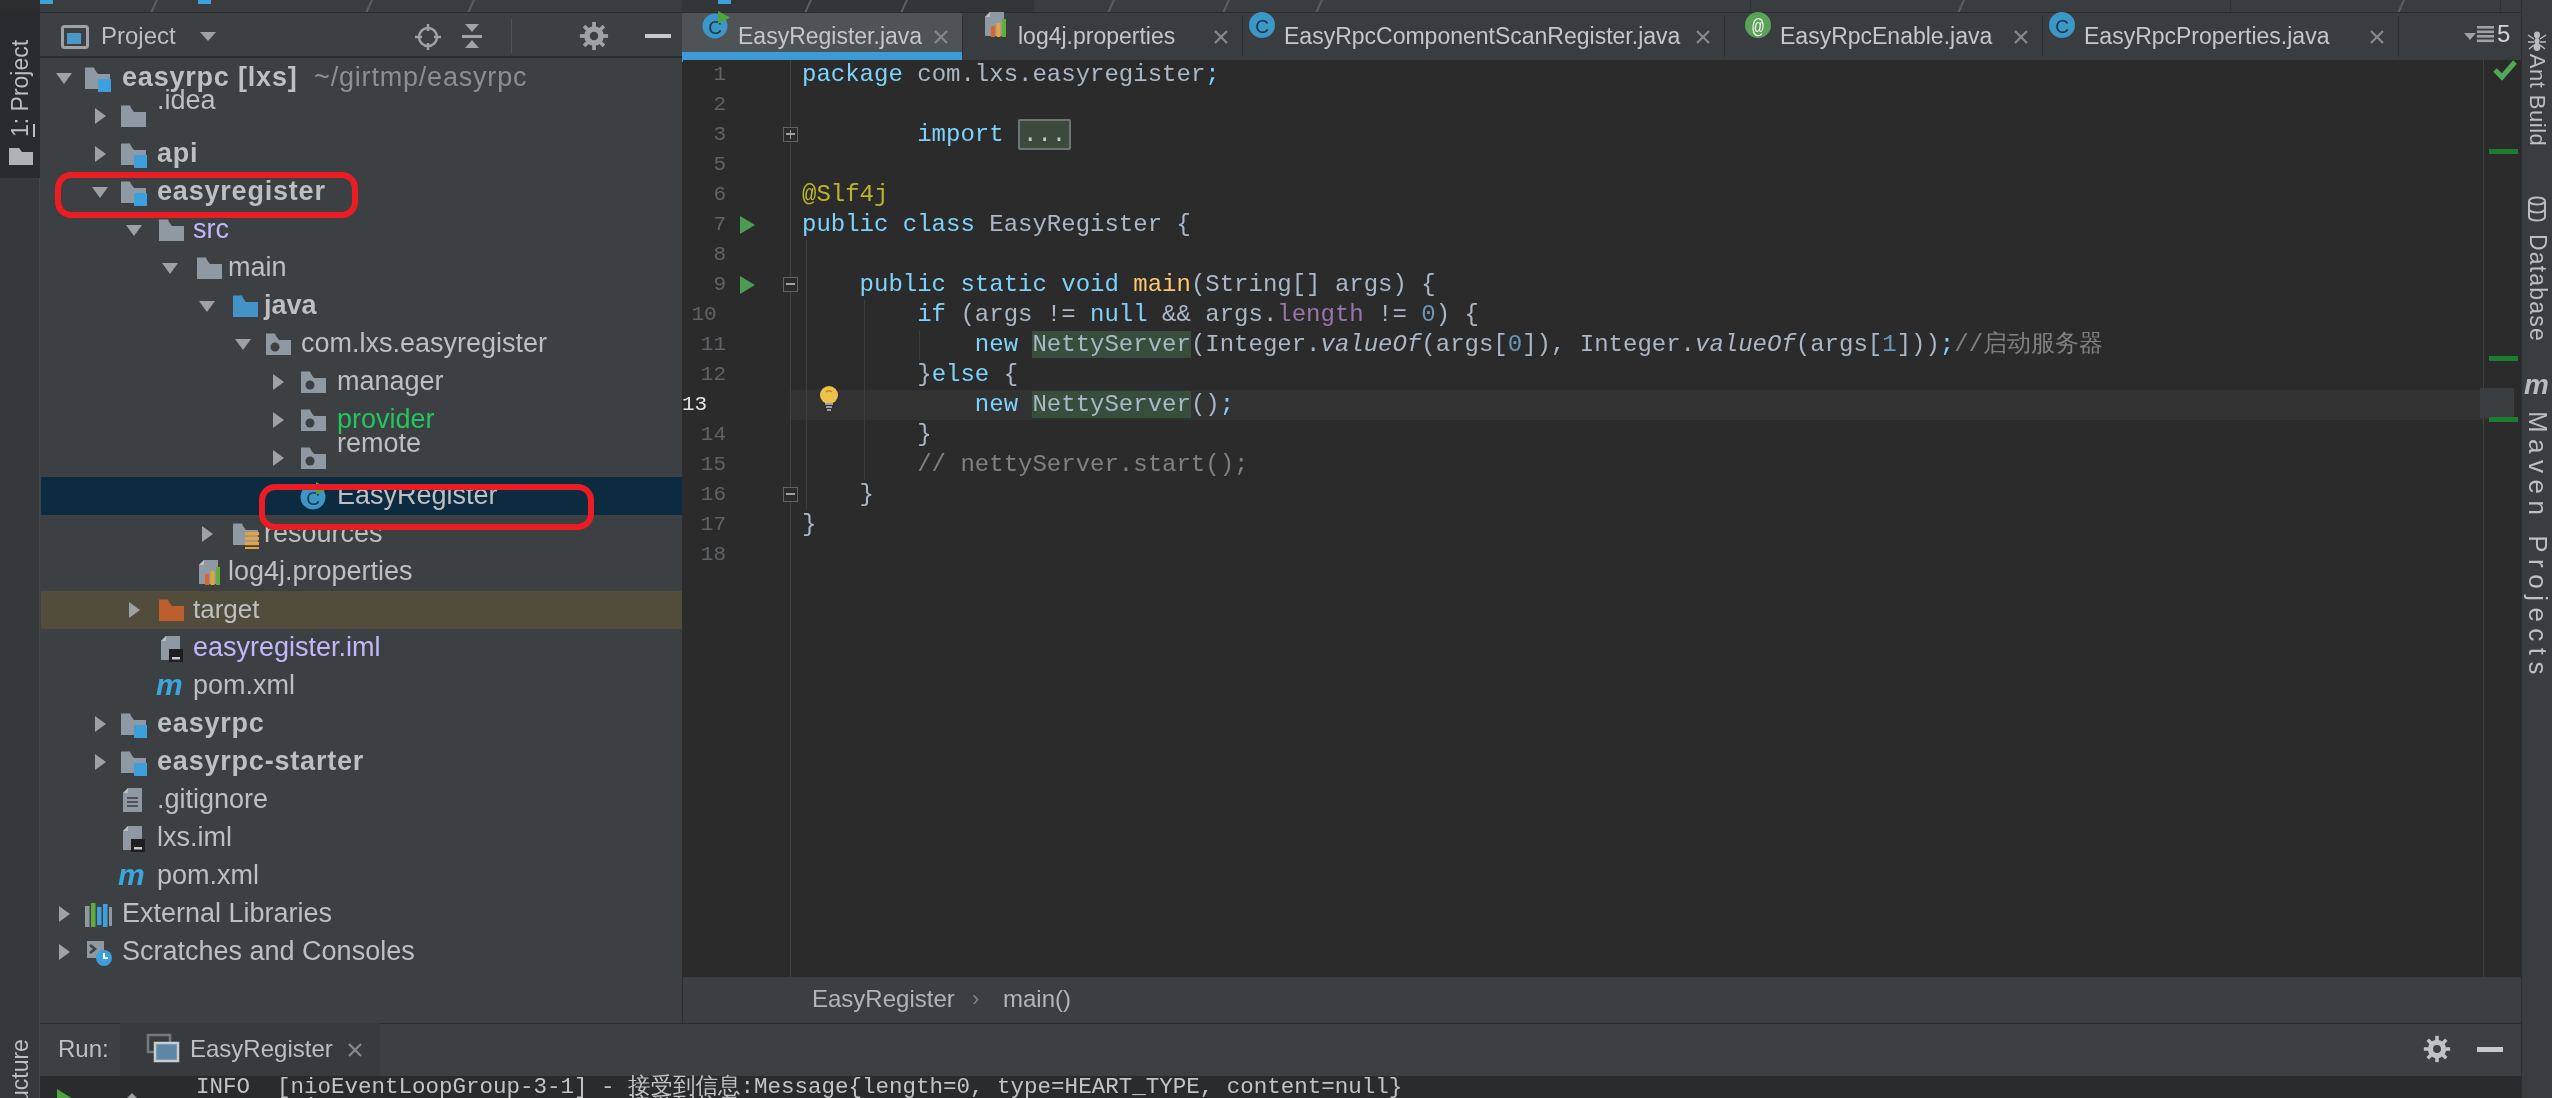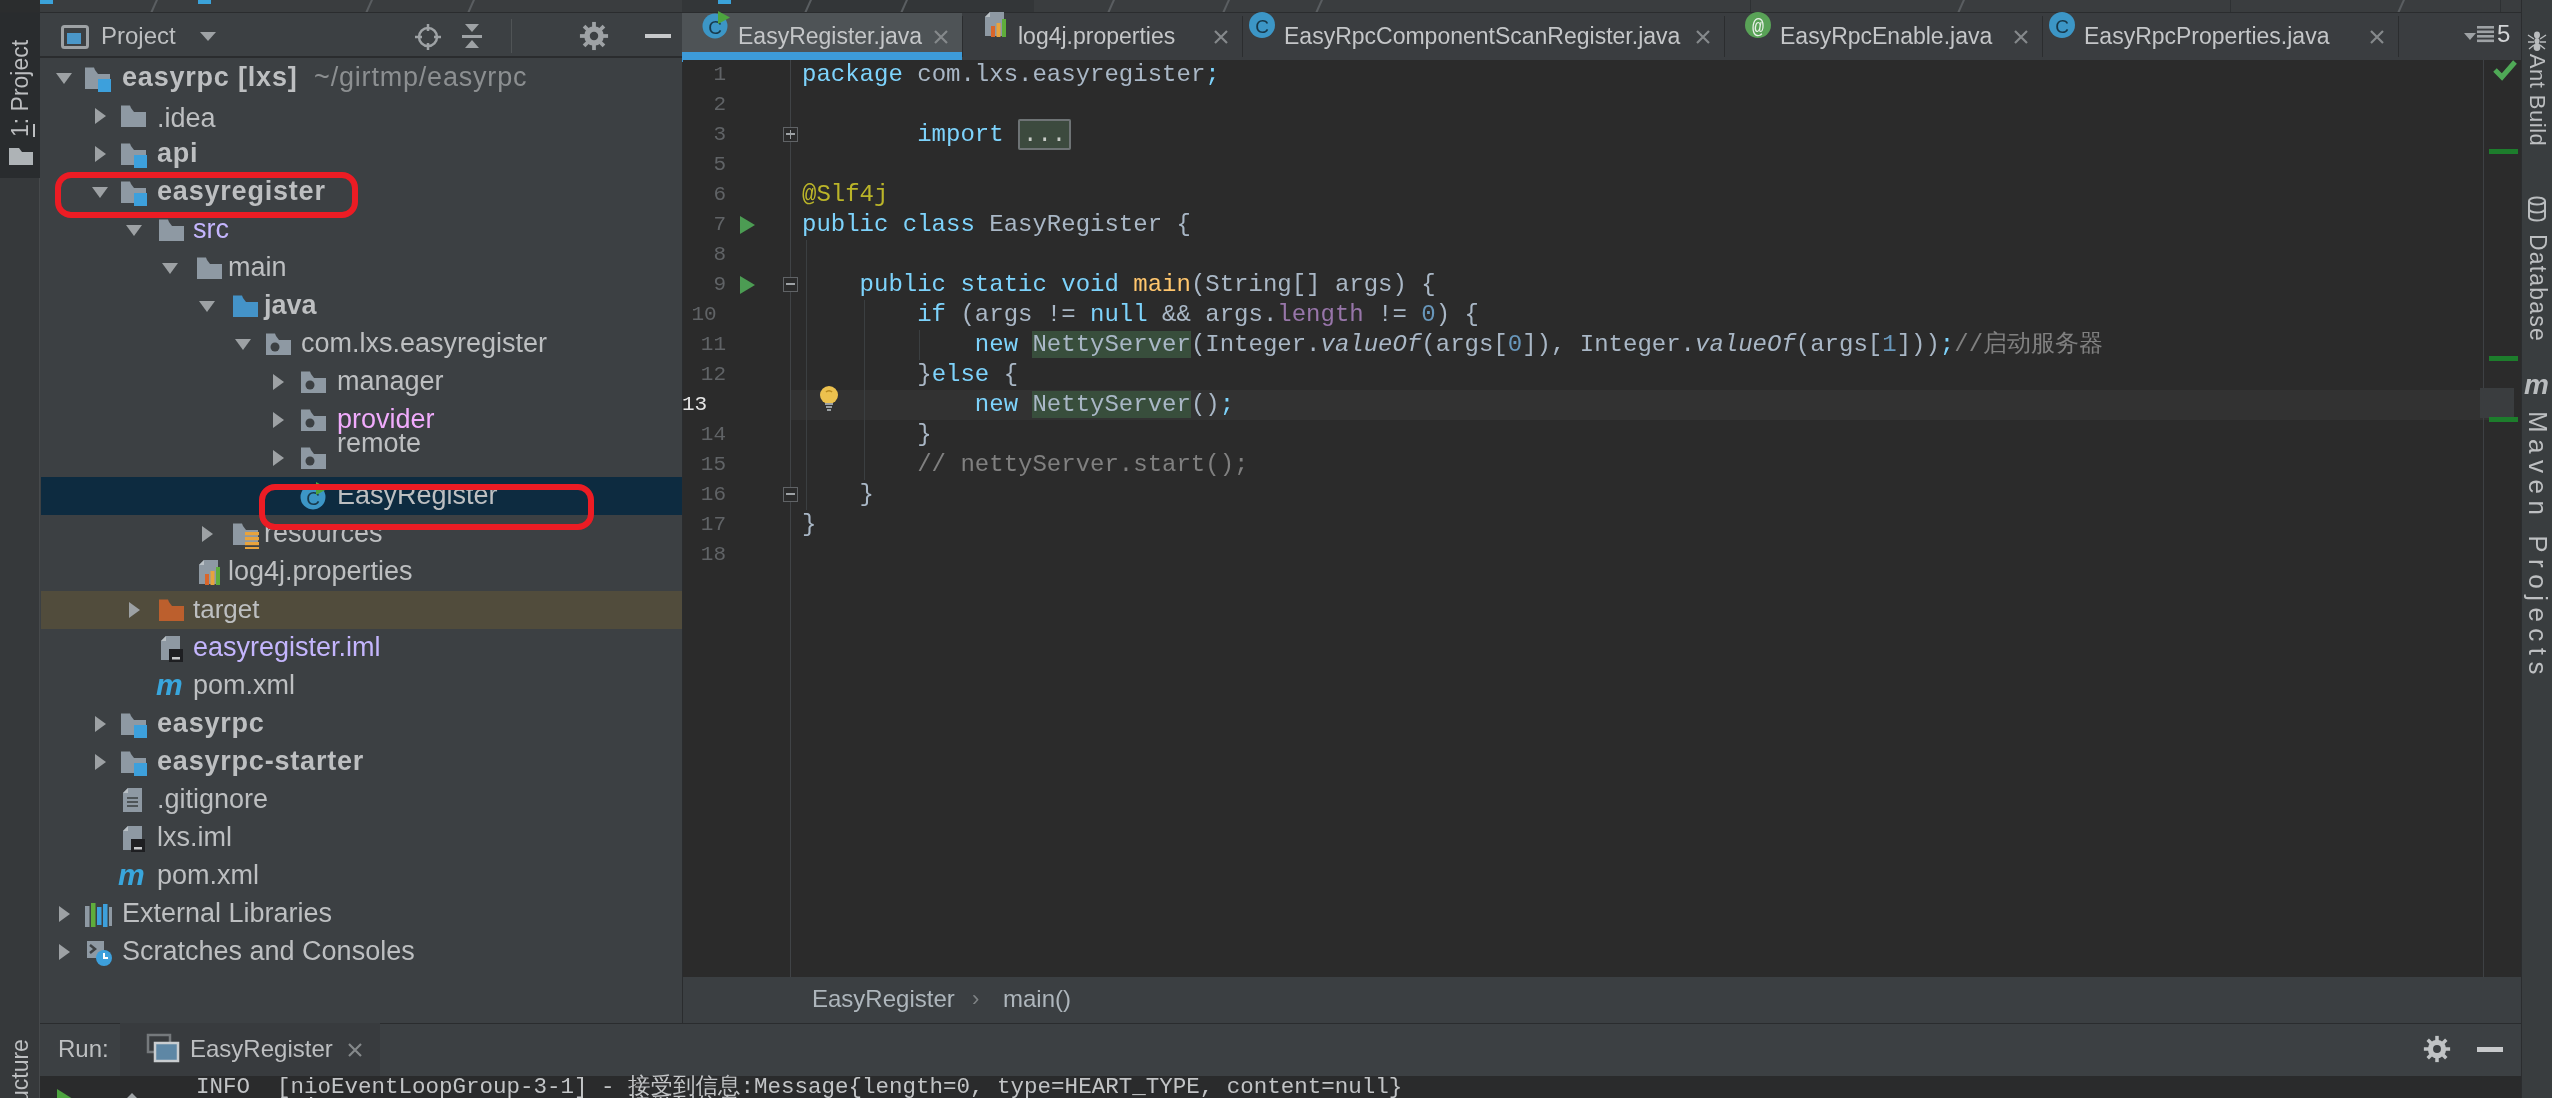--- a/index.html
+++ b/index.html
@@ -73,21 +73,21 @@
 <div class="a" style="left:56px;top:73px;width:0;height:0;border-left:8px solid transparent;border-right:8px solid transparent;border-top:11px solid #9DA1A4"></div>
 <svg class="a" style="left:84px;top:64px" width="28" height="29">
     <path d="M1 6 L11 6 L14 10 L26 10 L26 25 L1 25 Z M1 6 L1 3.5 L10 3.5 L11 6 Z" fill="#8E99A3"></path>
     <rect x="14" y="15" width="13" height="13" fill="#3DA0DC"></rect>
   </svg>
 <div class="a" style="left:122px;top:78px;font-size:27px;font-weight:bold;letter-spacing:0.8px;transform:translateY(-52%);white-space:nowrap"><span style="color:#BDBFC1">easyrpc</span><span style="color:#BDBFC1"> [lxs]</span><span style="color:#8C8F91;font-weight:normal">&nbsp;&nbsp;~/girtmp/easyrpc</span></div>
 <div class="a" style="left:95px;top:108px;width:0;height:0;border-top:8px solid transparent;border-bottom:8px solid transparent;border-left:11px solid #9DA1A4"></div>
 <svg class="a" style="left:120px;top:102px" width="28" height="29">
     <path d="M1 6 L11 6 L14 10 L26 10 L26 25 L1 25 Z M1 6 L1 3.5 L10 3.5 L11 6 Z" fill="#8E99A3"></path>
   </svg>
-<div class="a" style="left:157px;top:119px;font-size:27px;font-weight:normal;letter-spacing:0;transform:translateY(-52%);white-space:nowrap"><span style="color:#BDBFC1">.idea</span></div>
+<div class="a" style="left:157px;top:101px;font-size:27px;font-weight:normal;letter-spacing:0;transform:translateY(-52%);white-space:nowrap"><span style="color:#BDBFC1">.idea</span></div>
 <div class="a" style="left:95px;top:146px;width:0;height:0;border-top:8px solid transparent;border-bottom:8px solid transparent;border-left:11px solid #9DA1A4"></div>
 <svg class="a" style="left:120px;top:140px" width="28" height="29">
     <path d="M1 6 L11 6 L14 10 L26 10 L26 25 L1 25 Z M1 6 L1 3.5 L10 3.5 L11 6 Z" fill="#8E99A3"></path>
     <rect x="14" y="15" width="13" height="13" fill="#3DA0DC"></rect>
   </svg>
 <div class="a" style="left:157px;top:154px;font-size:27px;font-weight:bold;letter-spacing:0.8px;transform:translateY(-52%);white-space:nowrap"><span style="color:#BDBFC1">api</span></div>
 <div class="a" style="left:92px;top:187px;width:0;height:0;border-left:8px solid transparent;border-right:8px solid transparent;border-top:11px solid #9DA1A4"></div>
 <svg class="a" style="left:120px;top:178px" width="28" height="29">
     <path d="M1 6 L11 6 L14 10 L26 10 L26 25 L1 25 Z M1 6 L1 3.5 L10 3.5 L11 6 Z" fill="#8E99A3"></path>
     <rect x="14" y="15" width="13" height="13" fill="#3DA0DC"></rect>
@@ -118,21 +118,21 @@
 <svg class="a" style="left:300px;top:368px" width="28" height="29">
     <path d="M1 6 L11 6 L14 10 L26 10 L26 25 L1 25 Z M1 6 L1 3.5 L10 3.5 L11 6 Z" fill="#8E99A3"></path>
     <circle cx="10" cy="17" r="4.5" fill="#3C4043"></circle>
   </svg>
 <div class="a" style="left:337px;top:382px;font-size:27px;font-weight:normal;letter-spacing:0;transform:translateY(-52%);white-space:nowrap"><span style="color:#BDBFC1">manager</span></div>
 <div class="a" style="left:273px;top:412px;width:0;height:0;border-top:8px solid transparent;border-bottom:8px solid transparent;border-left:11px solid #9DA1A4"></div>
 <svg class="a" style="left:300px;top:406px" width="28" height="29">
     <path d="M1 6 L11 6 L14 10 L26 10 L26 25 L1 25 Z M1 6 L1 3.5 L10 3.5 L11 6 Z" fill="#8E99A3"></path>
     <circle cx="10" cy="17" r="4.5" fill="#3C4043"></circle>
   </svg>
-<div class="a" style="left:337px;top:420px;font-size:27px;font-weight:normal;letter-spacing:0;transform:translateY(-52%);white-space:nowrap"><span style="color:#f0abfc">provider</span></div>
+<div class="a" style="left:337px;top:420px;font-size:27px;font-weight:normal;letter-spacing:0;transform:translateY(-52%);white-space:nowrap"><span style="color:#22c55e">provider</span></div>
 <div class="a" style="left:273px;top:450px;width:0;height:0;border-top:8px solid transparent;border-bottom:8px solid transparent;border-left:11px solid #9DA1A4"></div>
 <svg class="a" style="left:300px;top:444px" width="28" height="29">
     <path d="M1 6 L11 6 L14 10 L26 10 L26 25 L1 25 Z M1 6 L1 3.5 L10 3.5 L11 6 Z" fill="#8E99A3"></path>
     <circle cx="10" cy="17" r="4.5" fill="#3C4043"></circle>
   </svg>
 <div class="a" style="left:337px;top:444px;font-size:27px;font-weight:normal;letter-spacing:0;transform:translateY(-52%);white-space:nowrap"><span style="color:#BDBFC1">remote</span></div>
 <div class="a" style="left:41px;top:477px;width:641px;height:38px;background:#0D2B40"></div>
 <svg class="a" style="left:300px;top:482px" width="28" height="29">
     <circle cx="13" cy="15" r="12.5" fill="#3C96C6"></circle>
     <text x="13" y="22.5" font-size="19" font-family="Liberation Sans" fill="#17384A" text-anchor="middle">C</text>

